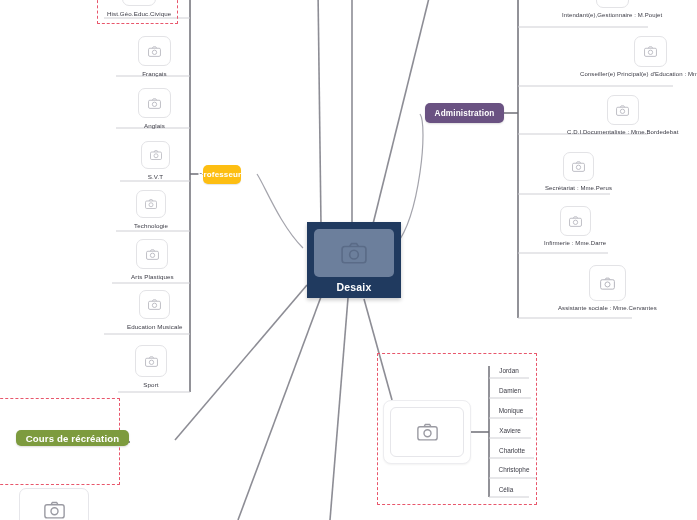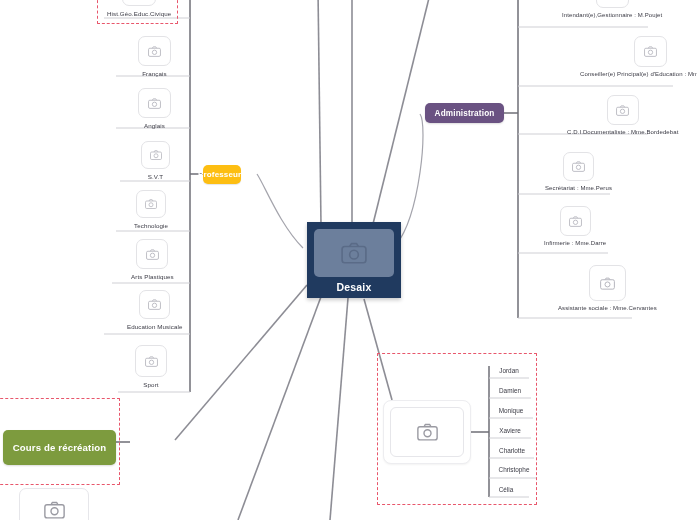--- a/index.html
+++ b/index.html
@@ -254,21 +254,21 @@
   </div>
 
   <div class="pill pill-professeurs" style="left:203px; top:165px; width:38px; height:19px;">
     <span>Professeurs</span>
   </div>
 
   <div class="pill pill-administration" style="left:425px; top:103px; width:79px; height:20px;">
     <span>Administration</span>
   </div>
 
-  <div class="pill pill-recreation" style="left:3px; top:430px; width:113px; height:35px;">
+  <div class="pill pill-recreation" style="left:16px; top:430px; width:113px; height:16px;">
     <span>Cours de récréation</span>
   </div>
 
   <div class="leaf" style="left:107px; top:-28px;">
     <div class="thumb" style="width:34px;height:34px;">
       
     </div>
     <div class="caption">Hist.Géo.Educ.Civique</div>
   </div>
 

